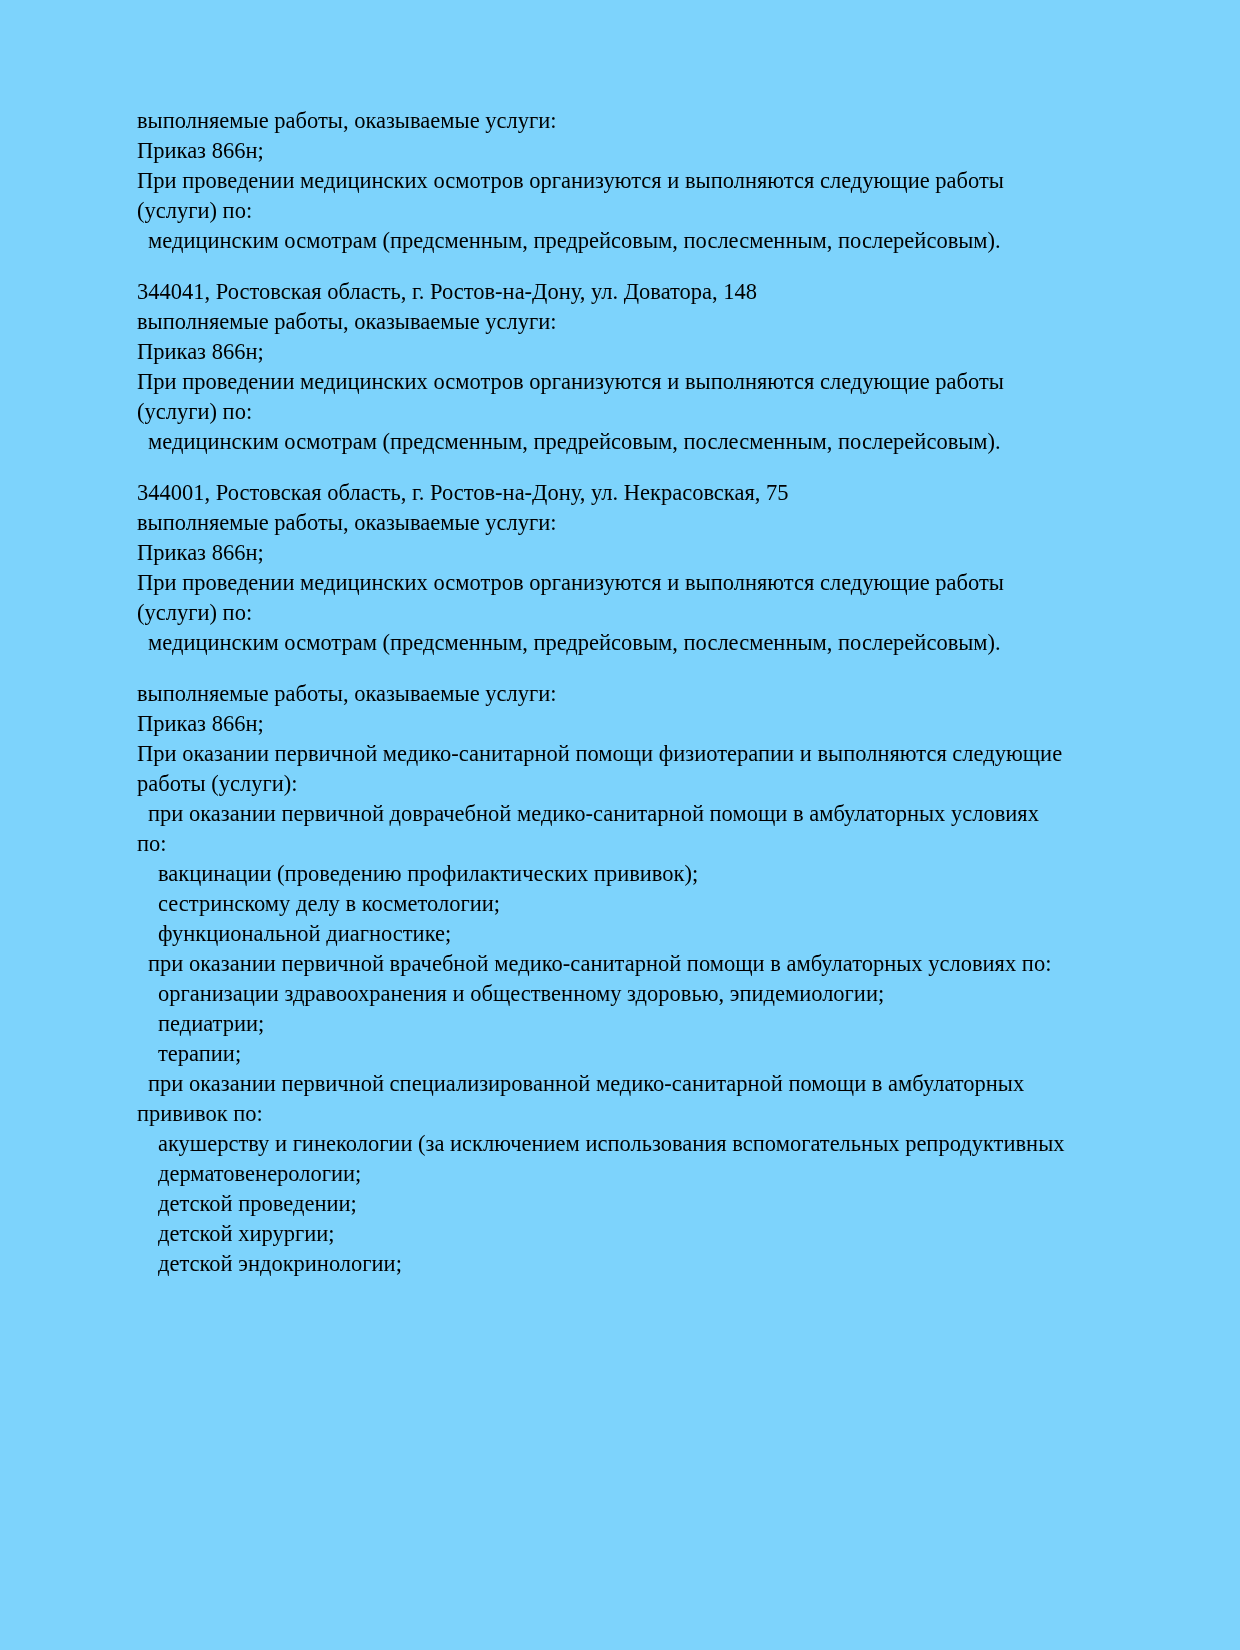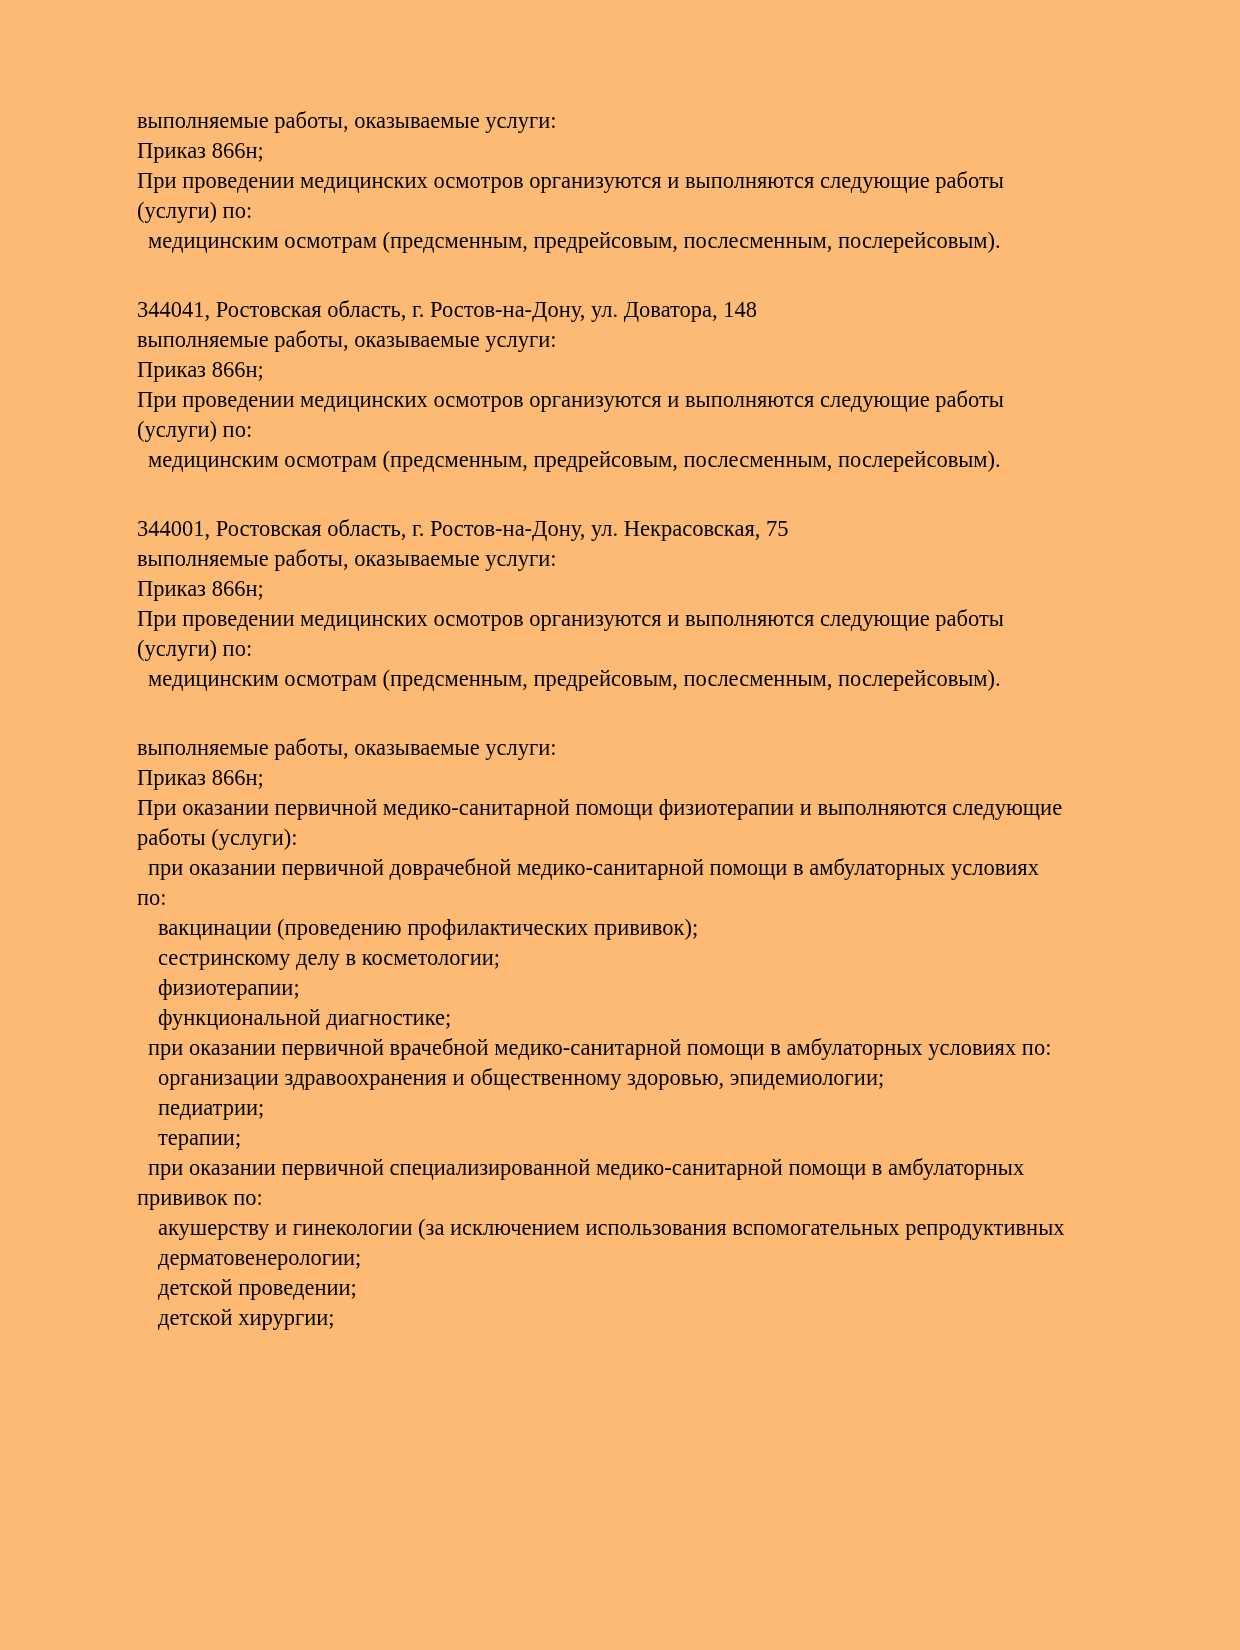--- a/index.html
+++ b/index.html
@@ -14,31 +14,31 @@
     position: relative;
   }
   .page {
     position: absolute;
     top: 0;
     left: 0;
     width: 1240px;
     height: 1650px;
     box-sizing: border-box;
     padding: 106px 70px 0 137px;
-    background: #fdba74;
+    background: #7dd3fc;
     color: #000000;
     font-family: "Liberation Serif", "DejaVu Serif", serif;
     font-size: 22.5px;
     line-height: 30px;
   }
   .block {
     margin: 0;
   }
   .block + .block {
-    margin-top: 39px;
+    margin-top: 21px;
   }
   .line {
     white-space: pre;
     height: 30px;
   }
   .line.i1 { padding-left: 11px; }
   .line.i2 { padding-left: 21px; }
 </style>
 </head>
 <body>
@@ -70,27 +70,27 @@
       </div>
       <div class="block">
         <div class="line i0">выполняемые работы, оказываемые услуги:</div>
         <div class="line i0">Приказ 866н;</div>
         <div class="line i0">При оказании первичной медико-санитарной помощи физиотерапии и выполняются следующие</div>
         <div class="line i0">работы (услуги):</div>
         <div class="line i1">при оказании первичной доврачебной медико-санитарной помощи в амбулаторных условиях</div>
         <div class="line i0">по:</div>
         <div class="line i2">вакцинации (проведению профилактических прививок);</div>
         <div class="line i2">сестринскому делу в косметологии;</div>
-        <div class="line i2">физиотерапии;</div>
         <div class="line i2">функциональной диагностике;</div>
         <div class="line i1">при оказании первичной врачебной медико-санитарной помощи в амбулаторных условиях по:</div>
         <div class="line i2">организации здравоохранения и общественному здоровью, эпидемиологии;</div>
         <div class="line i2">педиатрии;</div>
         <div class="line i2">терапии;</div>
         <div class="line i1">при оказании первичной специализированной медико-санитарной помощи в амбулаторных</div>
         <div class="line i0">прививок по:</div>
         <div class="line i2">акушерству и гинекологии (за исключением использования вспомогательных репродуктивных</div>
         <div class="line i2">дерматовенерологии;</div>
         <div class="line i2">детской проведении;</div>
         <div class="line i2">детской хирургии;</div>
+        <div class="line i2">детской эндокринологии;</div>
       </div>
     </div>
 </div>
 
 </body></html>

